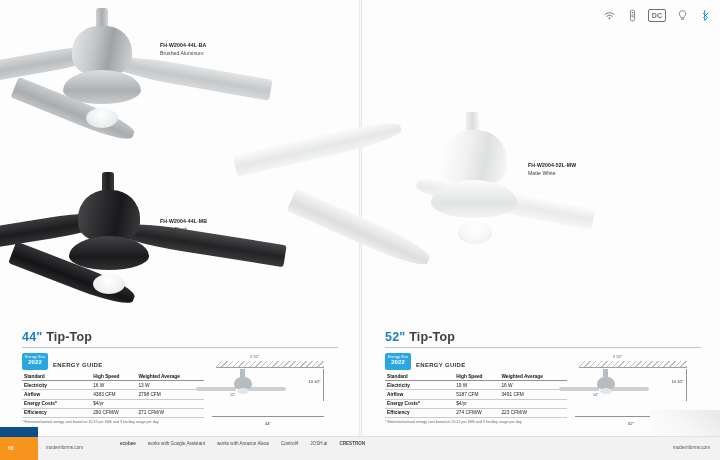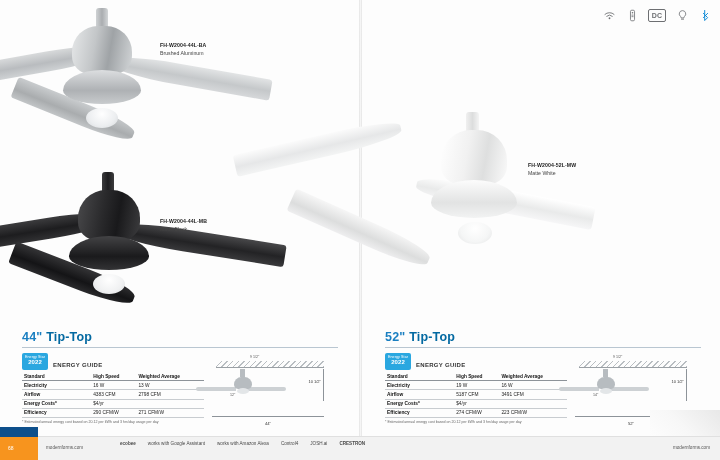--- a/index.html
+++ b/index.html
@@ -176,21 +176,21 @@
   #callout-mb { left: 160px; top: 218px; }
   #callout-mw { left: 528px; top: 162px; }
 
   
   .spec { position: absolute; }
   #spec-left  { left: 22px;  top: 330px; width: 316px; }
   #spec-right { left: 385px; top: 330px; width: 316px; }
 
   .spec-title { font-size: 12.5px; font-weight: bold; color: #0d4f8b; letter-spacing: .2px; }
   .spec-title .num { color: #1a7fc1; }
-  .spec-title .name { color: #0369a1; }
+  .spec-title .name { color: #404040; }
   .spec-rule { height: 1px; background: #b9c6d1; margin: 3px 0 5px 0; }
 
   .spec-body { display: flex; gap: 6px; align-items: flex-start; }
 
   
   .eg { width: 182px; }
   .eg-head { display: flex; align-items: flex-end; gap: 5px; margin-bottom: 2px; }
   .eg-badge {
     width: 26px; height: 17px; border-radius: 2px;
     background: #2aa7e0; color: #fff;

